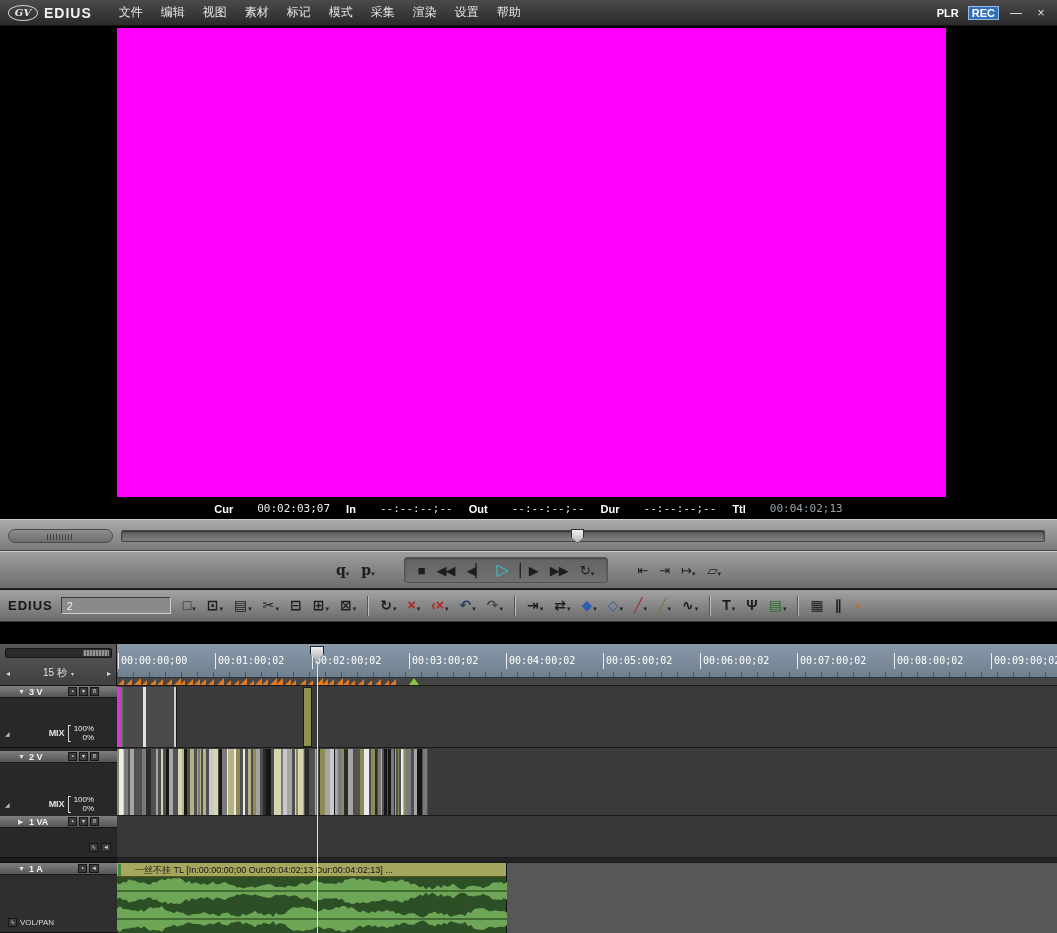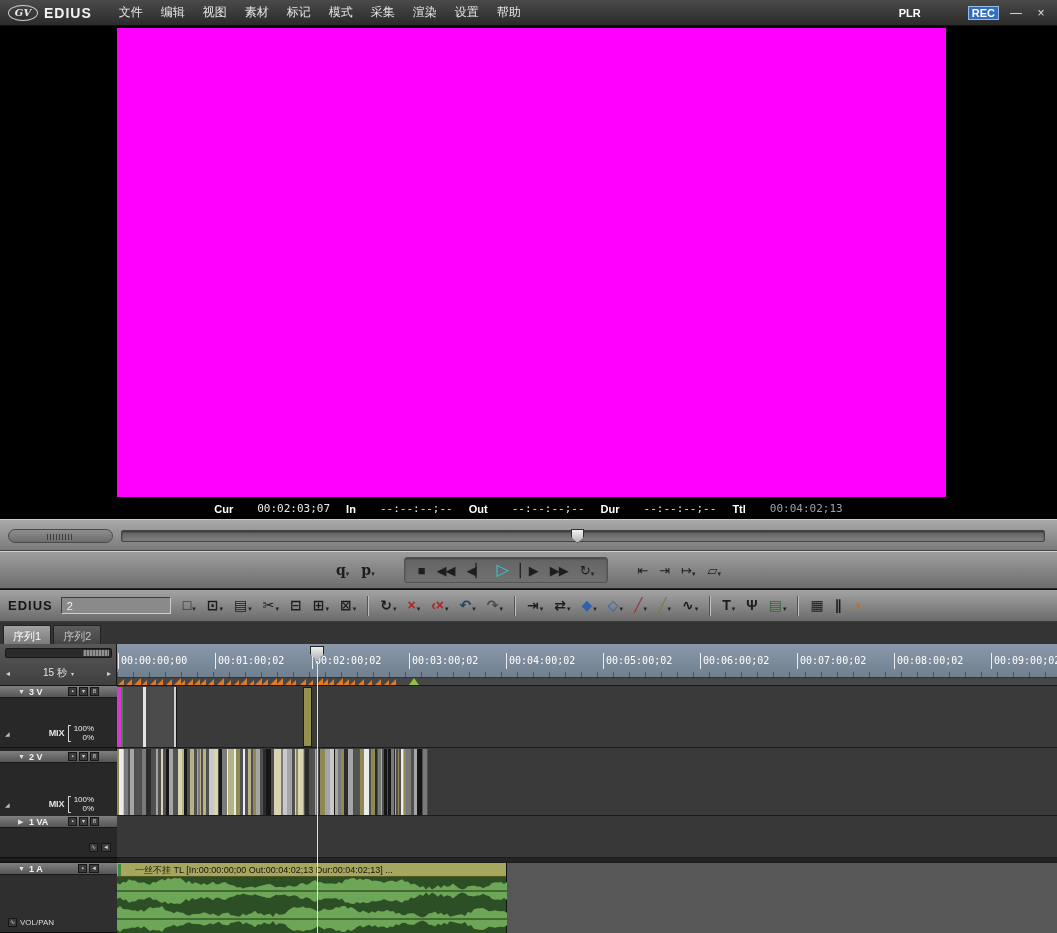--- a/index.html
+++ b/index.html
@@ -136,21 +136,21 @@
         <span class="menu-item" data-name="menu-item-素材">素材</span>
         <span class="menu-item" data-name="menu-item-标记">标记</span>
         <span class="menu-item" data-name="menu-item-模式">模式</span>
         <span class="menu-item" data-name="menu-item-采集">采集</span>
         <span class="menu-item" data-name="menu-item-渲染">渲染</span>
         <span class="menu-item" data-name="menu-item-设置">设置</span>
         <span class="menu-item" data-name="menu-item-帮助">帮助</span>
       </div>
     <div id="menubar-right" data-name="menubar-right">
       <span class="plr" data-name="plr-indicator">PLR</span>
-      <span class="rec" data-name="rec-indicator" style="background: rgb(47, 111, 190); margin-left: 38px;">REC</span>
+      <span class="rec" data-name="rec-indicator" style="background: rgb(47, 111, 190);">REC</span>
       <span class="win-btn" data-name="minimize-button">—</span>
       <span class="win-btn" data-name="close-button">×</span>
     </div>
   </div>
 
   <div id="monitor" data-name="preview-monitor">
     <div id="video" data-name="video-frame" style="background: rgb(255, 0, 255);"></div>
     <div id="tc-bar" data-name="timecode-bar">
         <span class="tc-pair" data-name="timecode-pair">
           <span class="tc-label" data-name="timecode-label-cur">Cur</span>
@@ -336,24 +336,20 @@
         </div>
         <div class="tool" data-name="effect-controls-button">
           <span class="glyph" data-name="effect-controls-icon">∥</span>
         </div>
         <div class="tool" data-name="source-browser-button">
           <span class="glyph" data-name="source-browser-icon" style="color: rgb(185, 115, 31);">◑</span>
         </div>
       </div>
   </div>
 
-  <div id="tabs-row" data-name="sequence-tabs">
-      <div class="tab active" data-name="tab-序列1">序列1</div>
-      <div class="tab" data-name="tab-序列2">序列2</div>
-    </div>
 
   <div id="timeline" data-name="timeline-panel">
 
     <div id="corner" data-name="timeline-corner">
       <div id="zoom-slider" data-name="timeline-zoom-slider">
         <div id="zoom-handle" data-name="zoom-slider-handle"></div>
       </div>
       <div id="zoom-row" data-name="zoom-row">
         <span class="zr-arrow" data-name="zoom-prev-icon">◂</span>
         <span class="zgroup">

